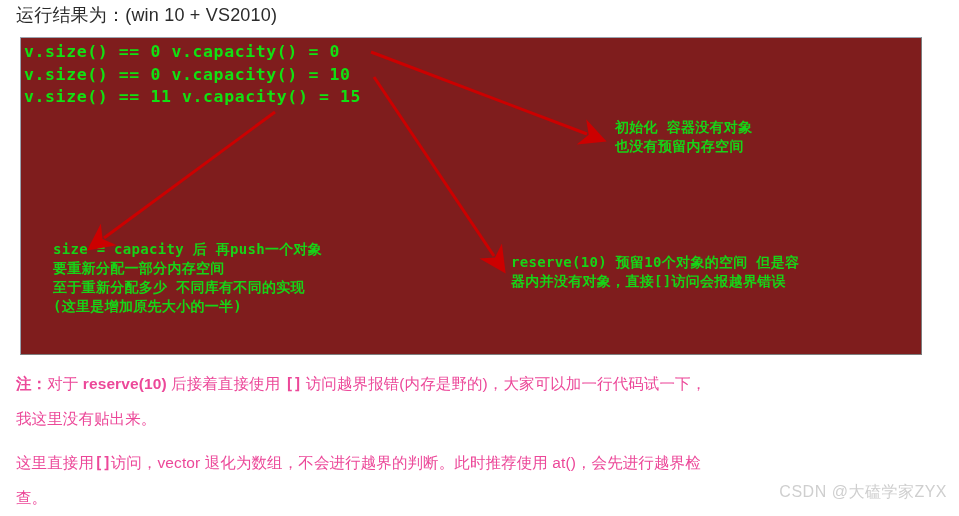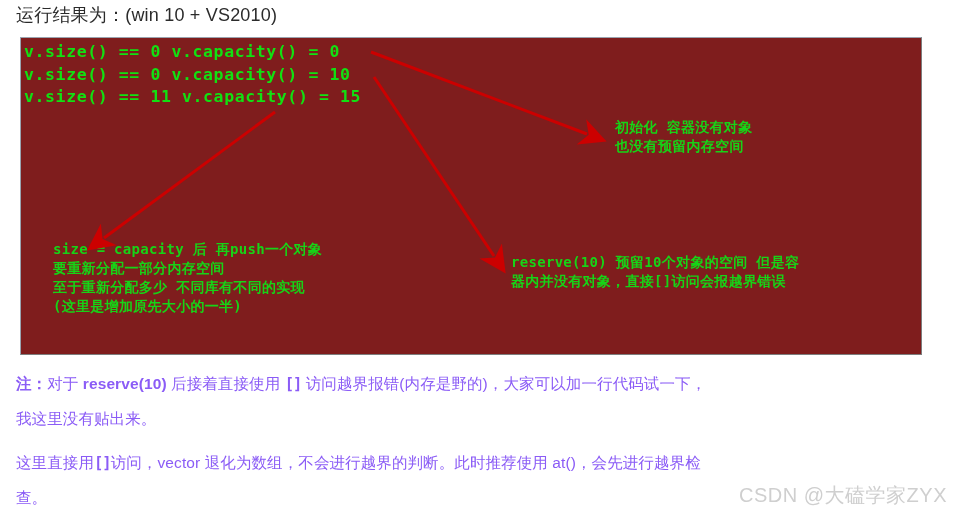--- a/index.html
+++ b/index.html
@@ -80,41 +80,41 @@
     height: 316px;
     pointer-events: none;
   }
 
   
   .para {
     position: absolute;
     left: 16px;
     font-size: 15.5px;
     line-height: 21px;
-    color: #8b5cf6;
+    color: #ec4899;
     width: 930px;
     letter-spacing: 0.1px;
   }
   .para.p1 { top: 373px; }
   .para.p1 .l2 { display: block; margin-top: 13px; }
   .para.p2 { top: 442px; margin-top: 10px; }
   .para.p2 .l2 { display: block; margin-top: 13px; }
   .para b { font-weight: bold; }
   .mono-br {
     font-family: "DejaVu Sans Mono", monospace;
     font-weight: bold;
     letter-spacing: -1px;
   }
 
   
   .watermark {
     position: absolute;
     right: 12px;
     top: 482px;
-    font-size: 20px;
+    font-size: 16px;
     color: #cfcfcf;
     letter-spacing: 0.5px;
     white-space: nowrap;
   }
 </style>
 </head>
 <body>
 
 <div class="intro-line">运行结果为：(win 10 + VS2010)</div>
 

